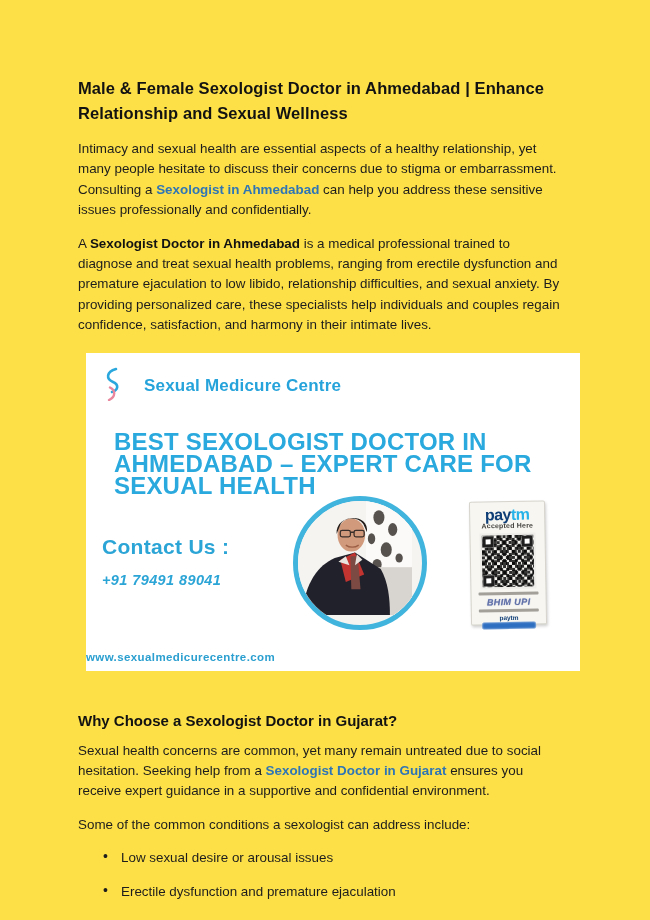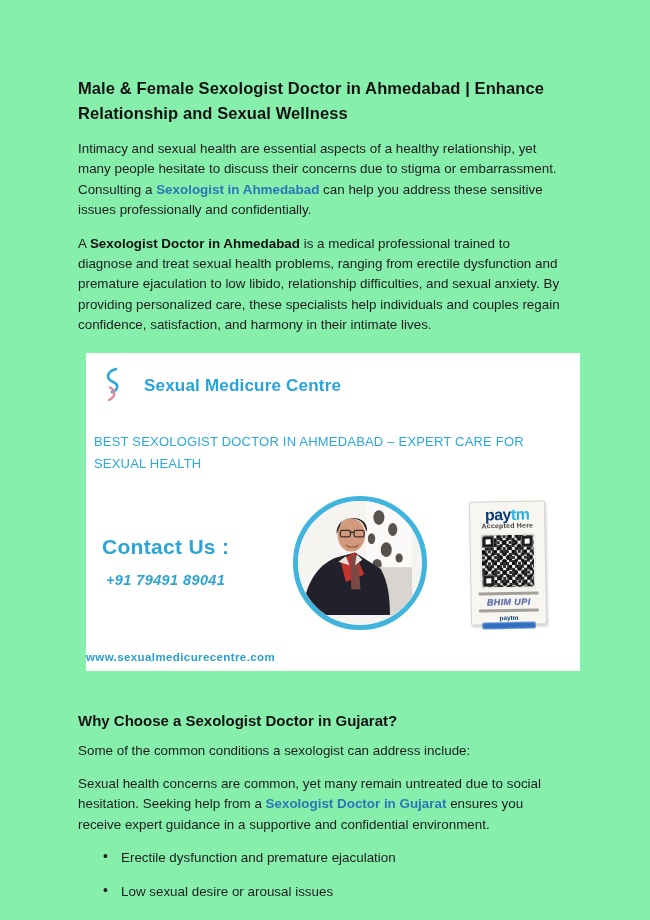--- a/index.html
+++ b/index.html
@@ -1,37 +1,37 @@
 <!DOCTYPE html>
 <html><head>
 <meta charset="utf-8">
 <style>
   html,body{margin:0;padding:0;background:#ffffff;}
   .page{
-    position:relative;width:650px;height:920px;background:#86efac;
+    position:relative;width:650px;height:920px;background:#fde047;
     font-family:"Liberation Sans",sans-serif;color:#1b1b1b;overflow:hidden;
   }
   .content{position:absolute;left:78px;top:76px;width:500px;}
   h1.doc-title{
     margin:0 0 13px 0;font-size:16.5px;line-height:25px;font-weight:700;color:#121212;
     letter-spacing:.1px;
   }
   p.body-text{margin:0 14px 13px 0;font-size:13.4px;line-height:20.4px;color:#1d1d1d;}
   .doc-link{color:#2e75b6;font-weight:700;text-decoration:none;cursor:pointer;}
   .bold-inline{font-weight:700;color:#121212;}
 
   
   .banner{position:relative;width:494px;height:318px;margin:17px 0 0 8px;background:#ffffff;}
   .logo-row{position:absolute;top:14px;left:16px;display:flex;align-items:center;gap:22px;}
   .logo-text{font-size:17px;font-weight:700;color:#25a3da;letter-spacing:.2px;}
   .banner-headline{
-    position:absolute;top:78px;left:8px;width:450px;
-    font-size:13px;line-height:22px;font-weight:400;color:#29a9dd;letter-spacing:.2px;
+    position:absolute;top:78px;left:28px;width:450px;
+    font-size:24px;line-height:22px;font-weight:700;color:#29a9dd;letter-spacing:.2px;
   }
-  .contact-block{position:absolute;top:182px;left:16px;text-align:center;}
+  .contact-block{position:absolute;top:182px;left:16px;}
   .contact-label{font-size:21px;font-weight:800;color:#2ba4d6;letter-spacing:.3px;}
   .contact-phone{margin-top:13px;font-size:14.5px;font-weight:800;color:#2ba4d6;letter-spacing:.4px;font-style:italic;}
 
   .photo-ring{
     position:absolute;top:143px;left:207px;width:124px;height:124px;border-radius:50%;
     border:5px solid #41b4dd;overflow:hidden;background:#f6f4f1;
   }
   .photo-ring svg{display:block;}
 
   
@@ -153,24 +153,24 @@
         <div class="micro-line"></div>
         <div class="paytm-footer-word">paytm</div>
         <div class="paytm-footer-bar"></div>
       </div>
 
       <div class="banner-site">www.sexualmedicurecentre.com</div>
     </div>
 
     <div class="section-heading">Why Choose a Sexologist Doctor in Gujarat?</div>
 
+    <p class="body-text"><span>Sexual health concerns are common, yet many remain untreated due to social hesitation. Seeking help from a </span><a class="doc-link">Sexologist Doctor in Gujarat</a><span> ensures you receive expert guidance in a supportive and confidential environment.</span></p>
+
     <p class="body-text list-intro">Some of the common conditions a sexologist can address include:</p>
 
-    <p class="body-text"><span>Sexual health concerns are common, yet many remain untreated due to social hesitation. Seeking help from a </span><a class="doc-link">Sexologist Doctor in Gujarat</a><span> ensures you receive expert guidance in a supportive and confidential environment.</span></p>
-
     <ul class="cond-list">
+      <li>Low sexual desire or arousal issues</li>
       <li>Erectile dysfunction and premature ejaculation</li>
-      <li>Low sexual desire or arousal issues</li>
       <li>Pain during intercourse</li>
     </ul>
 
   </div>
 </div>
 
 </body></html>

